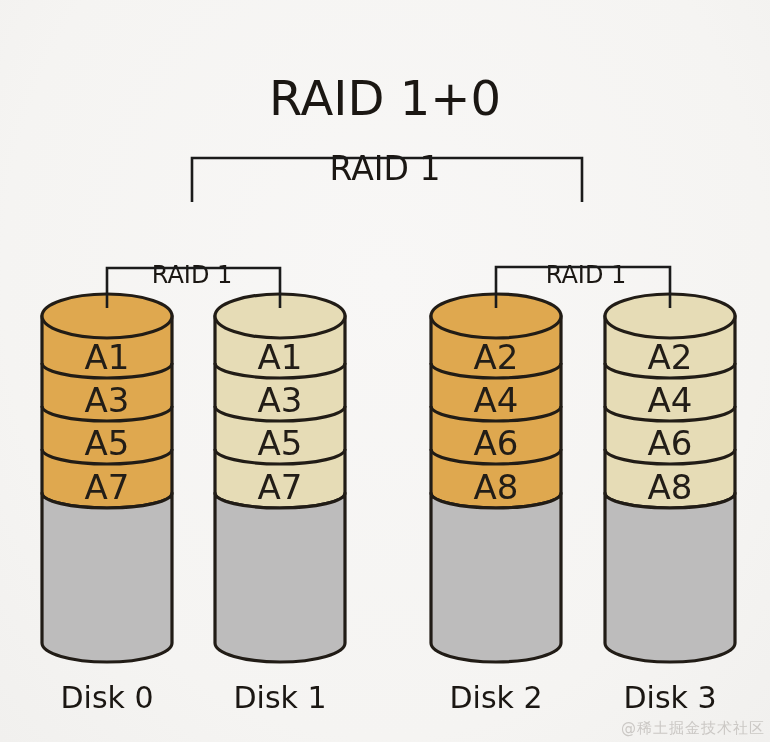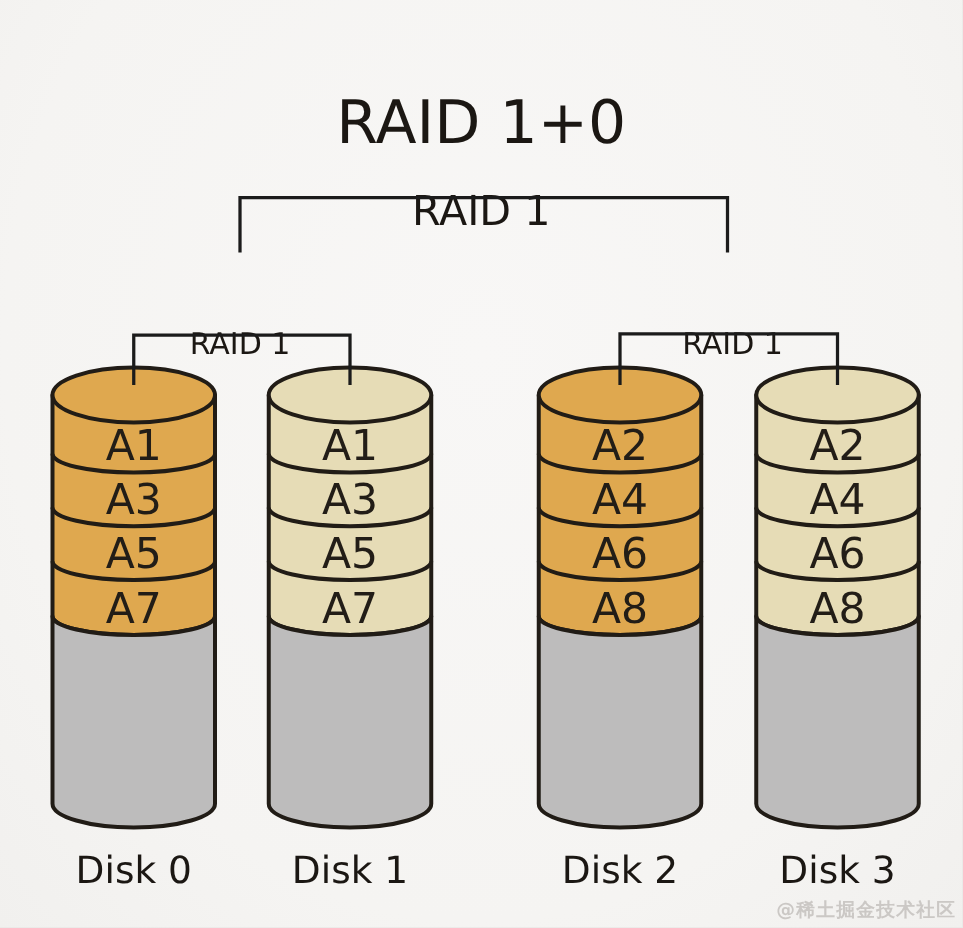--- a/index.html
+++ b/index.html
@@ -11,21 +11,21 @@
     overflow:hidden;
     font-family:"DejaVu Sans","Liberation Sans",sans-serif;
     color:#1b1713;
   }
   .lbl{position:absolute;white-space:nowrap;line-height:1.1;margin-top:48px;}
   .title{left:0;width:100%;top:24px;text-align:center;font-size:48px;letter-spacing:0px;}
   .raid0{left:0;width:100%;top:103px;text-align:center;font-size:33px;}
   .raid1{top:214px;font-size:24px;transform:translateX(-50%);}
   .raid1.g0{left:192px;}
   .raid1.g1{left:586px;}
-  .watermark{right:5px;bottom:6px;font-size:15px;color:#cbc8c5;letter-spacing:1px;font-weight:bold;}
+  .watermark{right:5px;bottom:6px;font-size:15px;color:#cbc8c5;letter-spacing:1px;}
   svg{position:absolute;left:0;top:0;}
   svg text{font-family:"DejaVu Sans","Liberation Sans",sans-serif;fill:#221d17;}
   svg text.seg{font-size:34px;}
   svg text.dname{font-size:30px;fill:#1b1713;}
 </style>
 </head>
 <body>
 
 <div class="stage">
 

